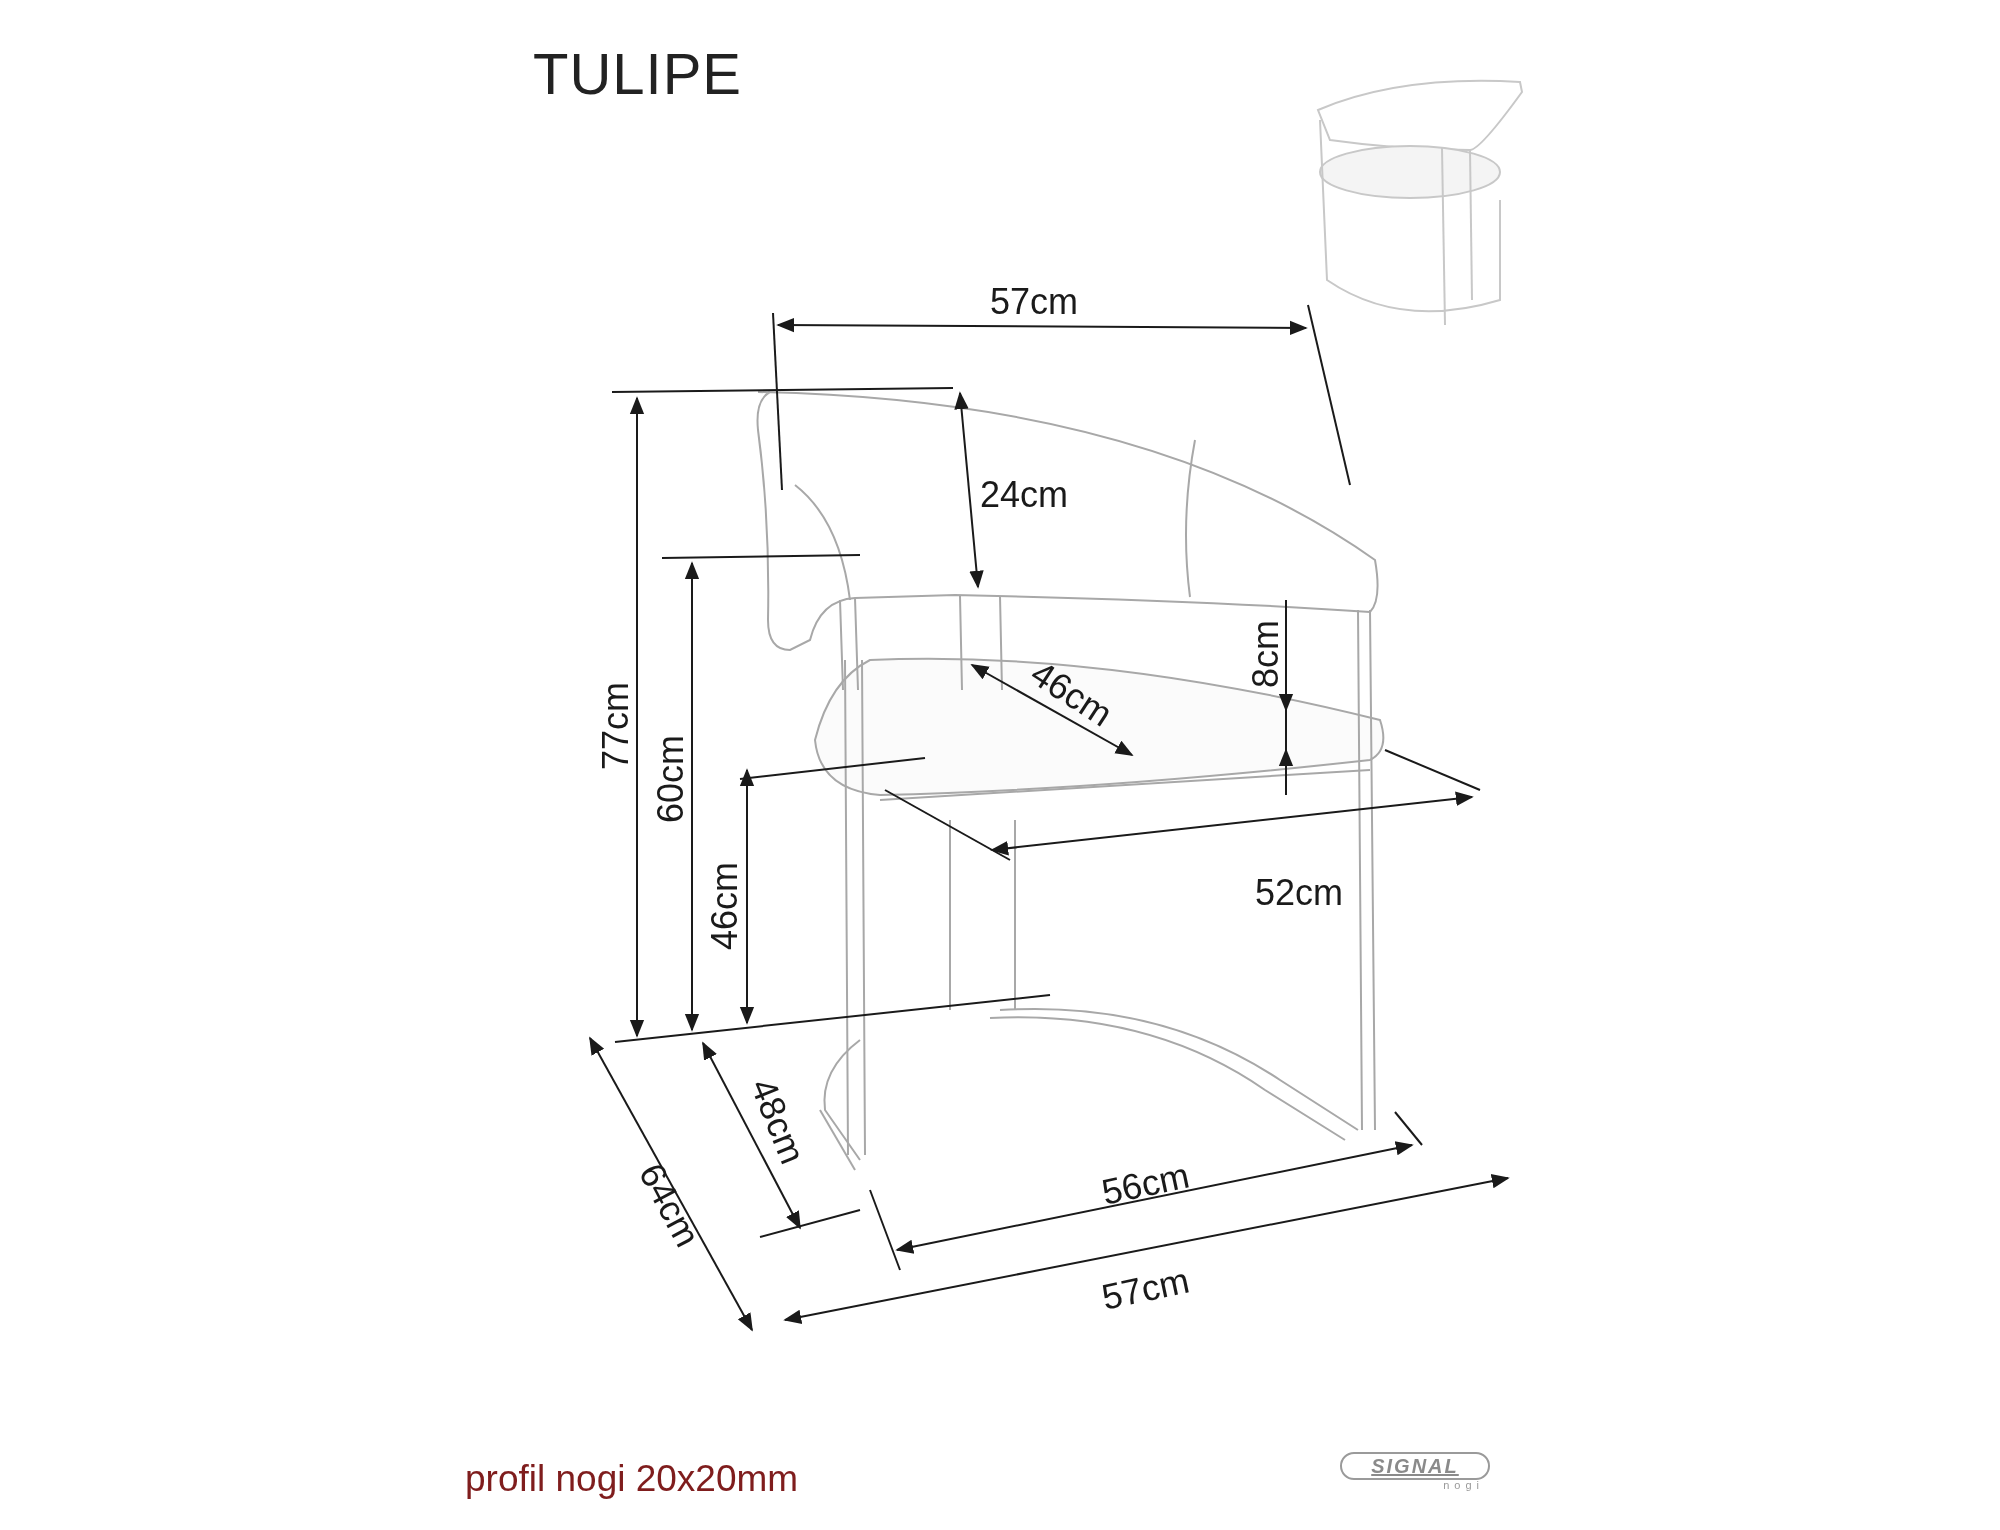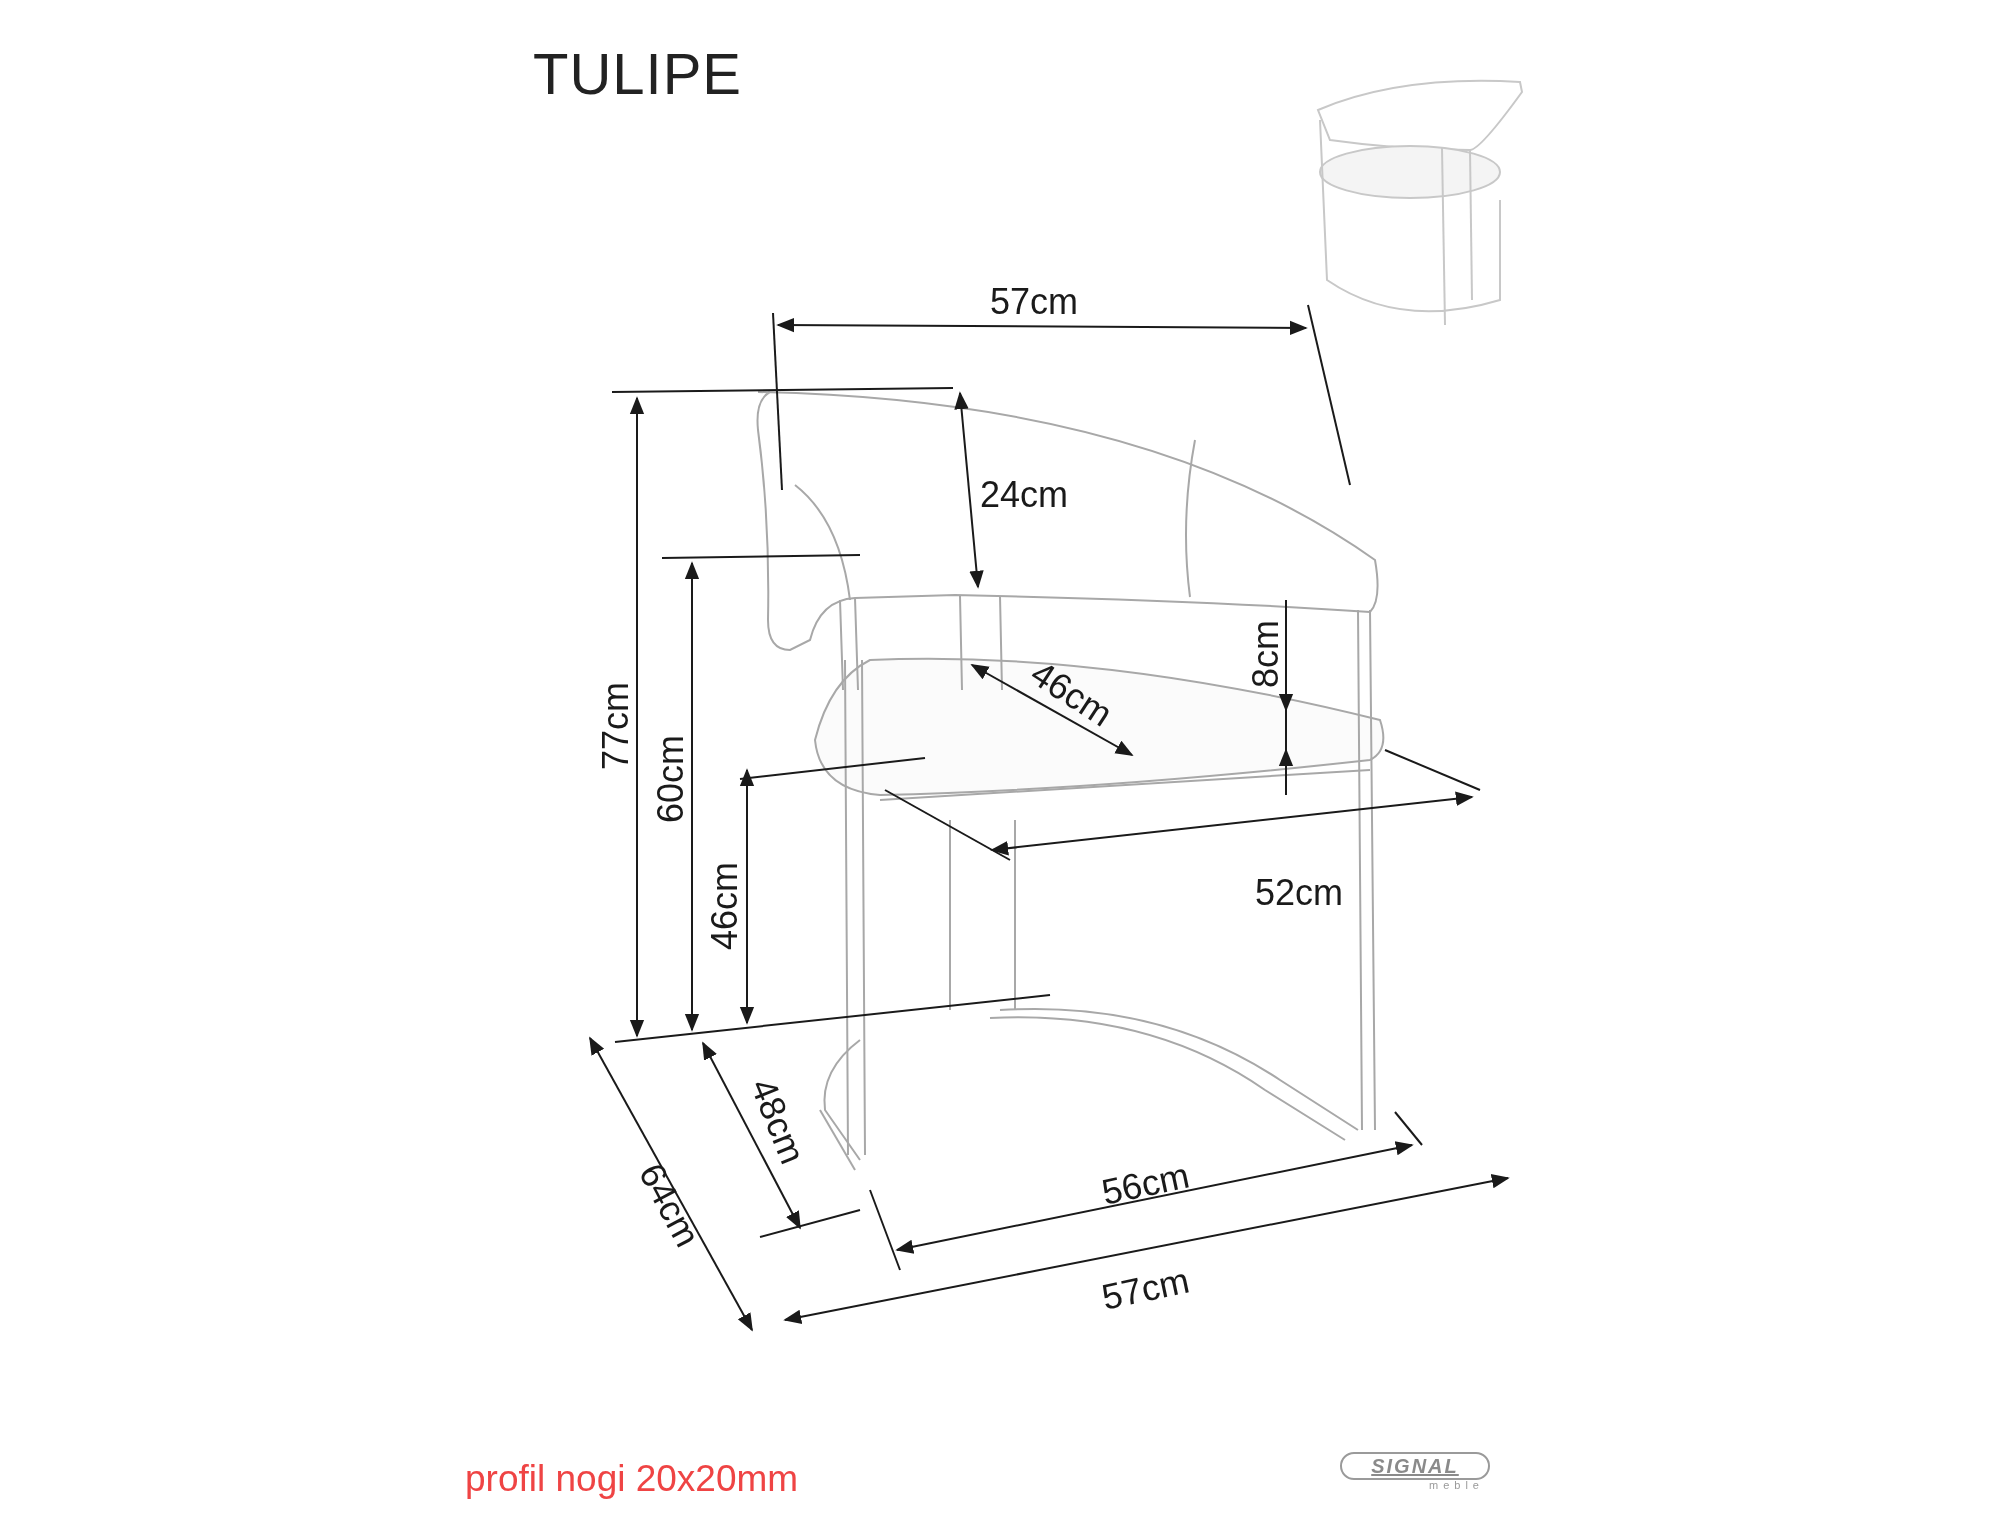--- a/index.html
+++ b/index.html
@@ -1,19 +1,19 @@
 <!DOCTYPE html>
 <html><head>
   <meta charset="utf-8">
   <style>
     html, body { margin: 0; padding: 0; background: #ffffff; }
     body { width: 2000px; height: 1530px; position: relative; overflow: hidden;
            font-family: "Liberation Sans", sans-serif; color: #1a1a1a; }
     .title { position: absolute; left: 533px; top: 40px; font-size: 58px; letter-spacing: 1px; color: #222; }
-    .footnote { position: absolute; left: 465px; top: 1458px; font-size: 37px; color: #ef4444; }
+    .footnote { position: absolute; left: 465px; top: 1458px; font-size: 37px; color: #7f1d1d; }
     .logo { position: absolute; left: 1340px; top: 1452px; width: 150px; height: 44px; }
     .logo .pill { position: absolute; left: 0; top: 0; width: 146px; height: 24px; border: 2px solid #9a9a9a;
                   border-radius: 14px; text-align: center; font-weight: bold; font-style: italic;
                   font-size: 20px; line-height: 24px; color: #8a8a8a; letter-spacing: 2px; text-decoration: underline; }
     .logo .sub { position: absolute; right: 6px; top: 27px; font-size: 11px; color: #9a9a9a; letter-spacing: 5px; }
     svg.diagram { position: absolute; left: 0; top: 0; }
     .dim { font-family: "Liberation Sans", sans-serif; font-size: 36px; fill: #1a1a1a; }
   </style>
 </head>
 <body>
@@ -104,14 +104,14 @@
   <text class="dim" transform="translate(750,1085) rotate(68)">48cm</text>
   <text class="dim" transform="translate(638,1172) rotate(62)">64cm</text>
   <text class="dim" transform="translate(1105,1205) rotate(-12)">56cm</text>
   <text class="dim" transform="translate(1105,1310) rotate(-12)">57cm</text>
 </svg>
 
 <div class="footnote">profil nogi 20x20mm</div>
 
 <div class="logo">
   <div class="pill">SIGNAL</div>
-  <div class="sub">meble</div>
+  <div class="sub">nogi</div>
 </div>
 
 </body></html>

